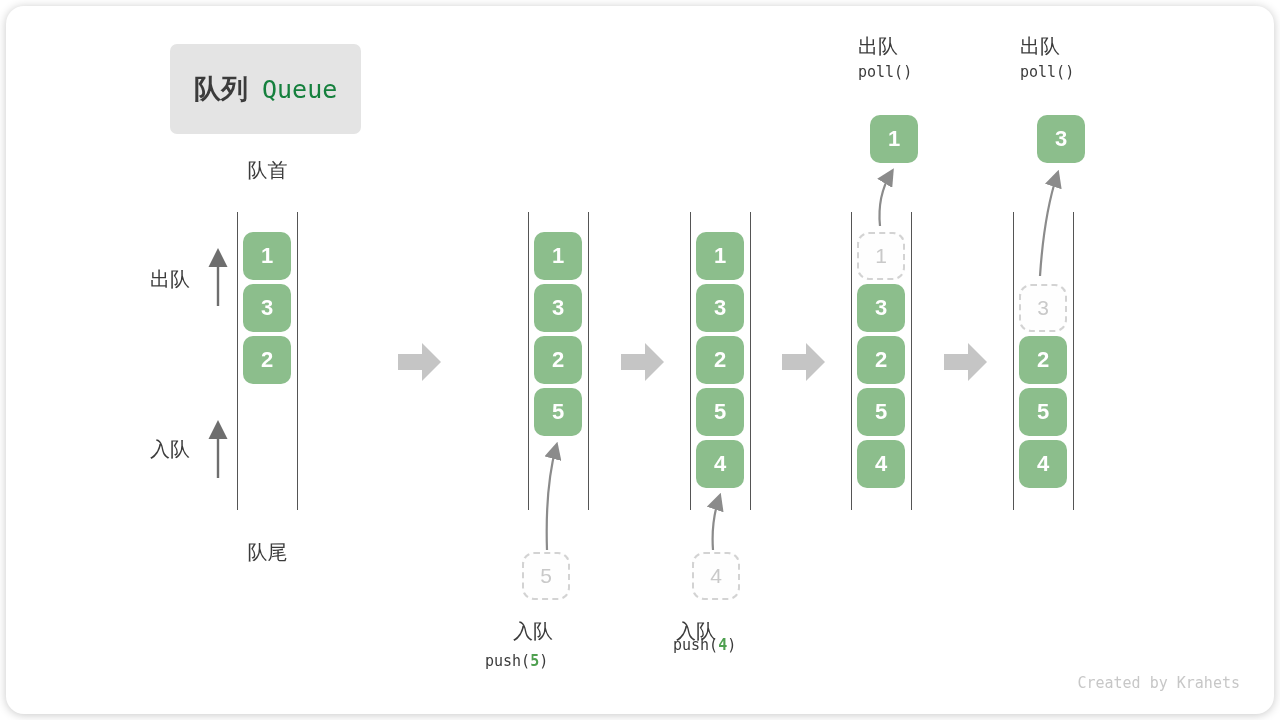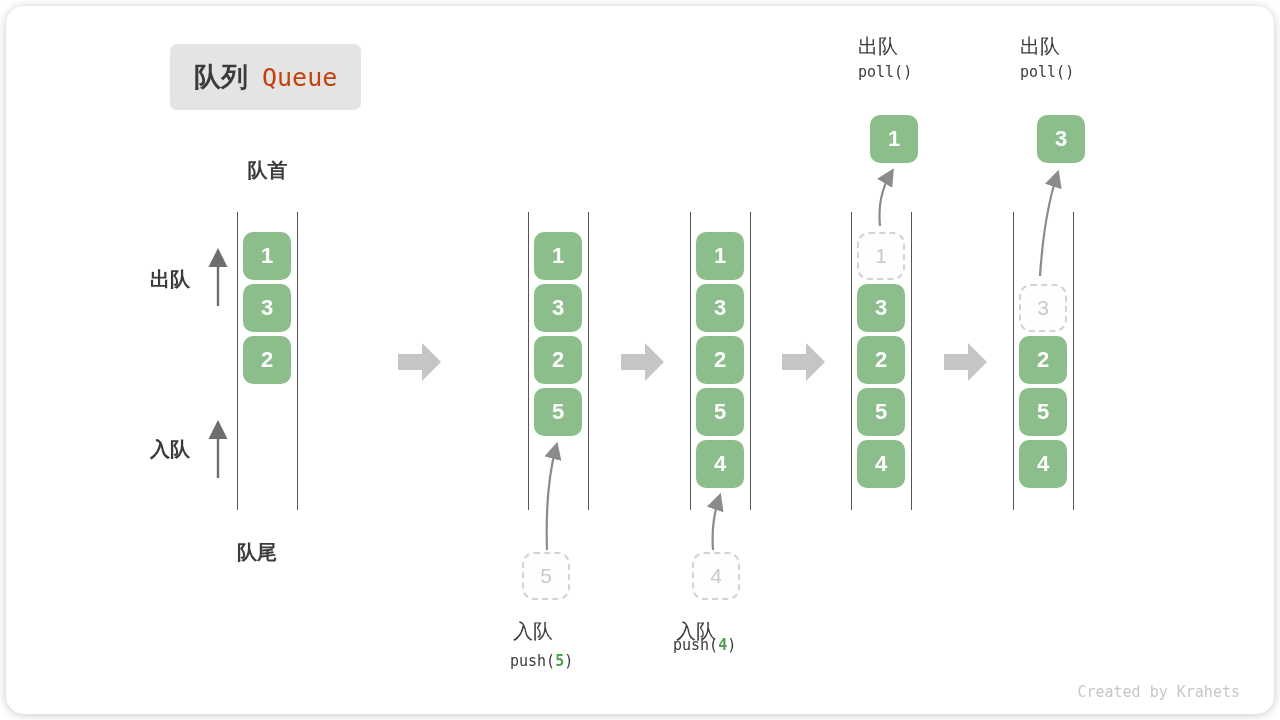--- a/index.html
+++ b/index.html
@@ -9,24 +9,24 @@
     position: absolute; left: 6px; top: 6px; right: 6px; bottom: 6px;
     background: #ffffff; border-radius: 18px;
     box-shadow: 0 1px 10px rgba(0,0,0,0.22);
   }
   .overlay { position: absolute; left: 0; top: 0; pointer-events: none; }
 
   
   .title-badge {
     position: absolute; left: 170px; top: 44px; height: 58px;
     background: #e4e4e4; border-radius: 7px;
-    display: inline-flex; align-items: center; padding: 4px 24px; gap: 14px;
+    display: inline-flex; align-items: center; padding: 16px 24px; gap: 14px;
   }
   .title-zh { font-size: 27px; font-weight: 700; color: #3b3b3b; }
-  .title-en { font-family: "DejaVu Sans Mono", monospace; font-size: 25px; color: #c2410c; }
+  .title-en { font-family: "DejaVu Sans Mono", monospace; font-size: 25px; color: #15803d; }
 
   
   .tube {
     position: absolute; top: 212px; height: 298px; width: 61px;
     border-left: 1.5px solid #555; border-right: 1.5px solid #555;
     box-sizing: border-box;
   }
   .tube.c1 { left: 237px; } .tube.c2 { left: 528px; } .tube.c3 { left: 690px; }
   .tube.c4 { left: 851px; } .tube.c5 { left: 1013px; }
 
@@ -43,39 +43,39 @@
     display: flex; align-items: center; justify-content: center;
   }
   .x1 { left: 243px; } .x2 { left: 534px; } .x3 { left: 696px; } .x4 { left: 857px; } .x5 { left: 1019px; }
   .r0 { top: 232px; } .r1 { top: 284px; } .r2 { top: 336px; } .r3 { top: 388px; } .r4 { top: 440px; }
   .popped4 { left: 870px; top: 115px; }
   .popped5 { left: 1037px; top: 115px; }
   .ghost-below2 { left: 522px; top: 552px; }
   .ghost-below3 { left: 692px; top: 552px; }
 
   
-  .lbl { position: absolute; color: #3b3b3b; font-size: 20px; font-weight: 700; }
+  .lbl { position: absolute; color: #3b3b3b; font-size: 20px; font-weight: 400; }
   .front-label { left: 237px; width: 61px; text-align: center; top: 157px; }
-  .rear-label  { left: 237px; width: 61px; top: 539px; }
+  .rear-label  { left: 237px; width: 61px; text-align: center; top: 539px; }
   .side-dequeue { left: 150px; top: 266px; }
   .side-enqueue { left: 150px; top: 436px; }
 
   
   .op-label { position: absolute; color: #3b3b3b; font-size: 20px; font-weight: 400; }
   .op-code  { position: absolute; color: #3b3b3b; font-size: 15px;
               font-family: "DejaVu Sans Mono", monospace; }
   .op-code .arg { color: #4fa050; font-weight: 700; }
-  .op2-label { left: 513px; top: 618px; } .op2-code { left: 510px; top: 652px; }
+  .op2-label { left: 513px; top: 618px; } .op2-code { left: 485px; top: 652px; }
   .op3-label { left: 676px; top: 618px; } .op3-code { left: 673px; top: 636px; }
   .op4-label { left: 858px; top: 33px; }  .op4-code { left: 858px; top: 63px; }
   .op5-label { left: 1020px; top: 33px; } .op5-code { left: 1020px; top: 63px; }
 
   .watermark {
     position: absolute; right: 40px; top: 674px;
-    font-family: "DejaVu Sans Mono", monospace; font-size: 15px; color: #c7c7c7; margin-top: 9px;
+    font-family: "DejaVu Sans Mono", monospace; font-size: 15px; color: #c7c7c7;
   }
 </style>
 </head>
 <body>
 
 <div class="stage">
   <div class="card"></div>
 
   <div class="title-badge">
     <span class="title-zh">队列</span>

